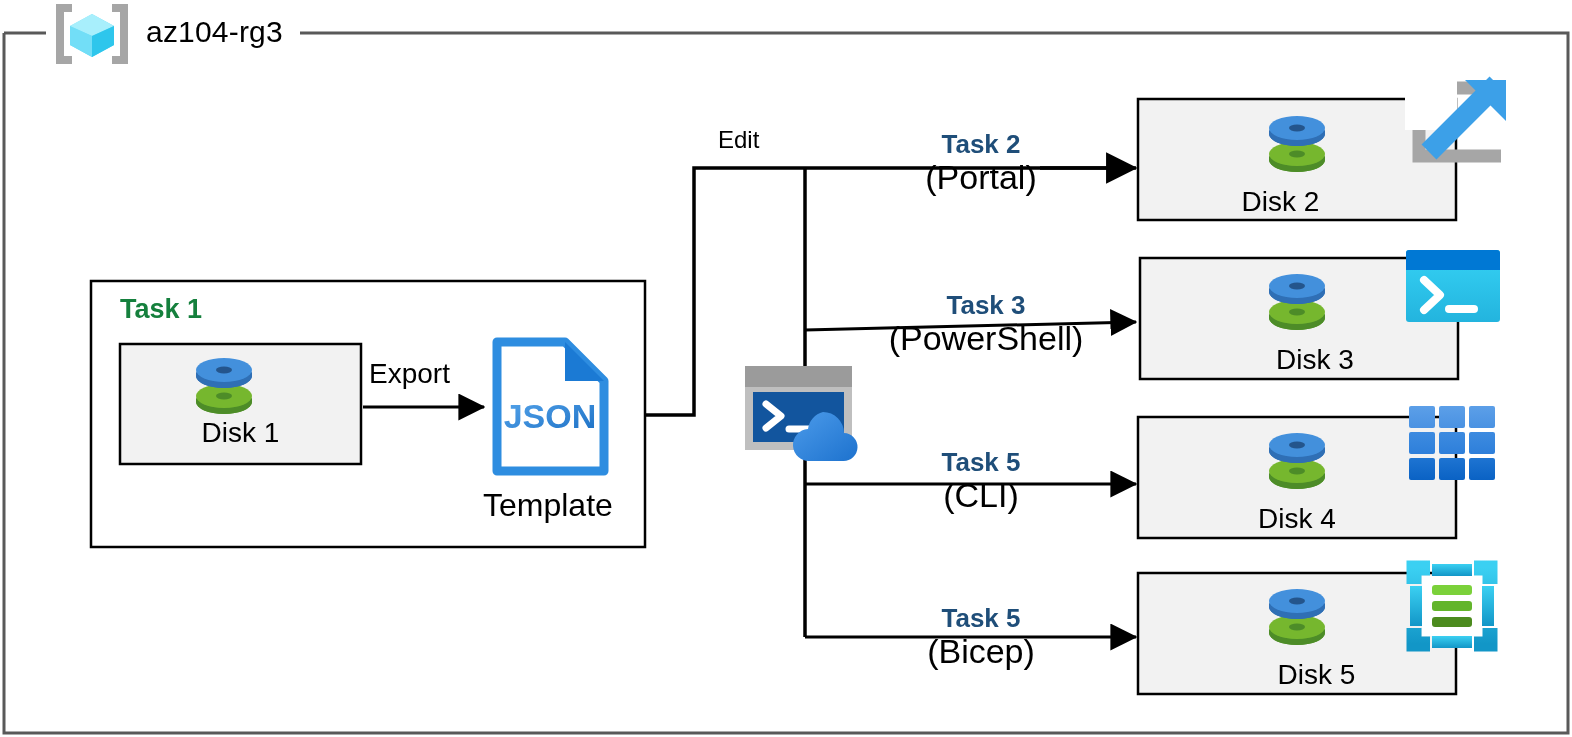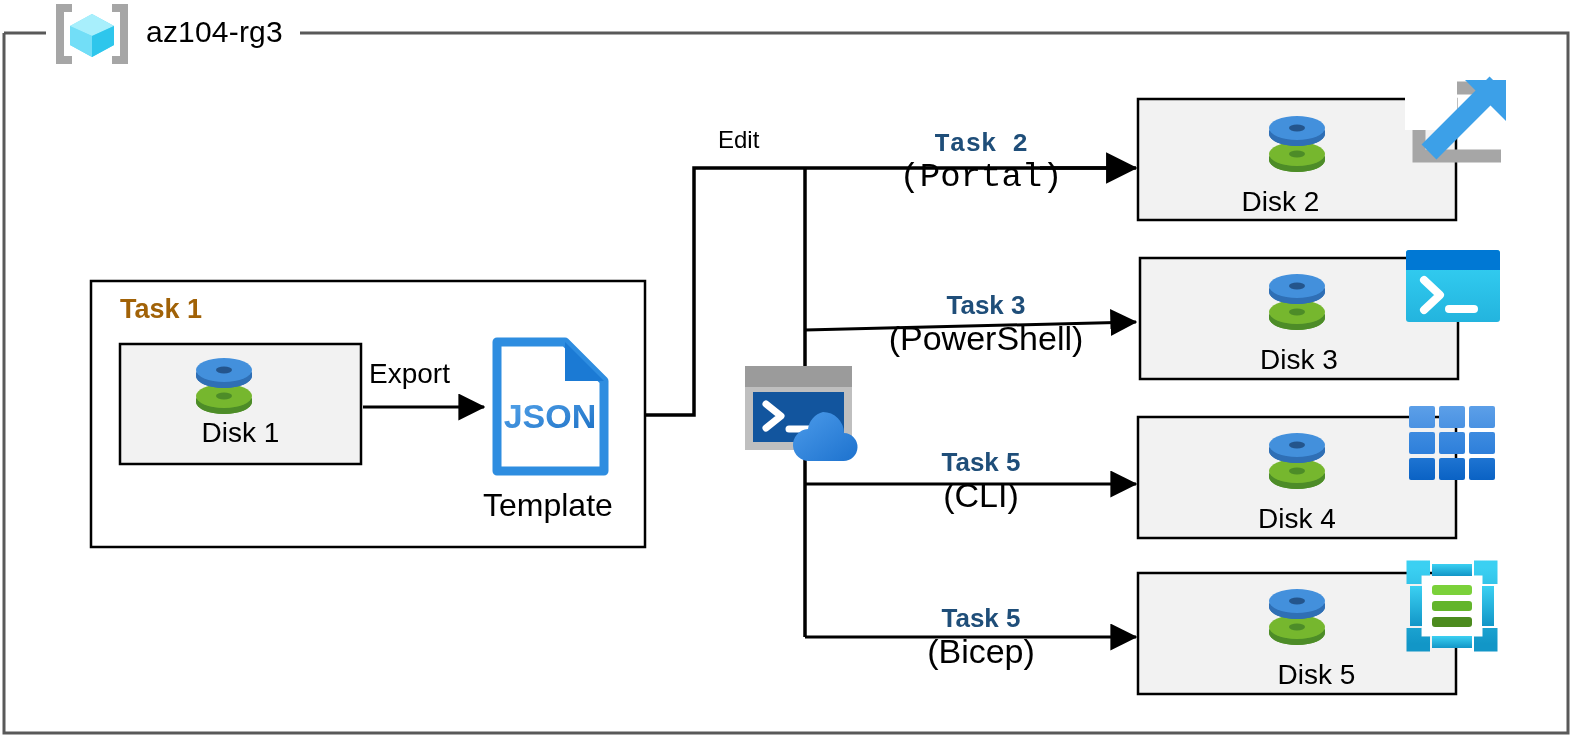--- a/index.html
+++ b/index.html
@@ -1,21 +1,21 @@
 <!DOCTYPE html>
 <html><head>
 <meta charset="utf-8">
 <style>
   html,body{margin:0;padding:0;background:#ffffff;}
   body{width:1572px;height:737px;font-family:"Liberation Sans",sans-serif;color:#000;overflow:hidden;}
   #stage{position:relative;width:1572px;height:737px;}
   svg#canvas{position:absolute;left:0;top:0;width:1572px;height:737px;}
   .lbl{position:absolute;white-space:nowrap;}
   .rg-title{left:146px;top:15px;font-size:30px;color:#000;letter-spacing:.2px;}
-  .task1-title{left:120px;top:294px;font-size:27px;font-weight:bold;color:#a16207;}
+  .task1-title{left:120px;top:294px;font-size:27px;font-weight:bold;color:#15803d;}
   .disk-cap{position:absolute;text-align:center;font-size:28px;color:#000;}
   .tmpl-cap{left:483px;top:487px;font-size:32px;}
   .edit-cap{left:718px;top:126px;font-size:24px;}
   .tasklab{position:absolute;text-align:center;width:260px;}
   .tasklab .t{font-size:26px;font-weight:bold;color:#1F4E79;line-height:1.08;}
   .tasklab .s{font-size:34px;color:#000;line-height:1.12;text-align:center;}
 </style>
 </head>
 <body>
 
@@ -211,35 +211,35 @@
   <div class="lbl task1-title">Task 1</div>
 
   <div class="disk-cap" style="left:120px;top:417px;width:241px;">Disk 1</div>
 
   <div class="lbl" style="left:369px;top:358px;font-size:28px;">Export</div>
 
   <div class="lbl tmpl-cap">Template</div>
 
   <div class="lbl edit-cap">Edit</div>
 
-  <div class="tasklab" style="left:851px;top:130px;font-family:Liberation Mono, monospace;">
+  <div class="tasklab" style="left:851px;top:130px;">
     <div class="t">Task 2</div>
     <div class="s">(Portal)</div>
   </div>
   <div class="tasklab" style="left:856px;top:291px;">
     <div class="t">Task 3</div>
     <div class="s">(PowerShell)</div>
   </div>
   <div class="tasklab" style="left:851px;top:448px;">
     <div class="t">Task 5</div>
     <div class="s">(CLI)</div>
   </div>
   <div class="tasklab" style="left:851px;top:604px;">
     <div class="t">Task 5</div>
     <div class="s">(Bicep)</div>
   </div>
 
   <div class="disk-cap" style="left:1138px;top:186px;width:285px;">Disk 2</div>
-  <div class="disk-cap" style="left:1140px;top:344px;width:318px;">Disk 3</div>
+  <div class="disk-cap" style="left:1140px;top:344px;width:318px;padding-left:16px;">Disk 3</div>
   <div class="disk-cap" style="left:1138px;top:503px;width:318px;">Disk 4</div>
   <div class="disk-cap" style="left:1138px;top:659px;width:261px;padding-left:48px;">Disk 5</div>
 
 </div>
 
 </body></html>

